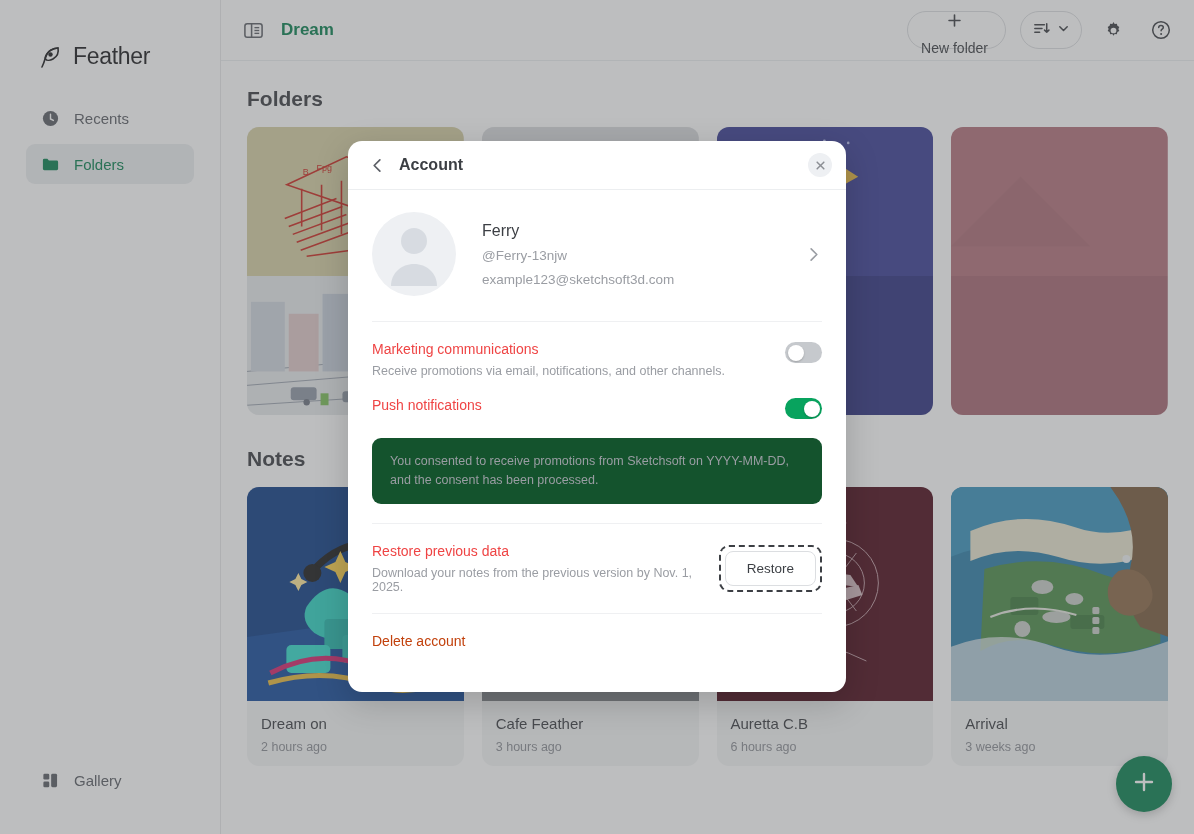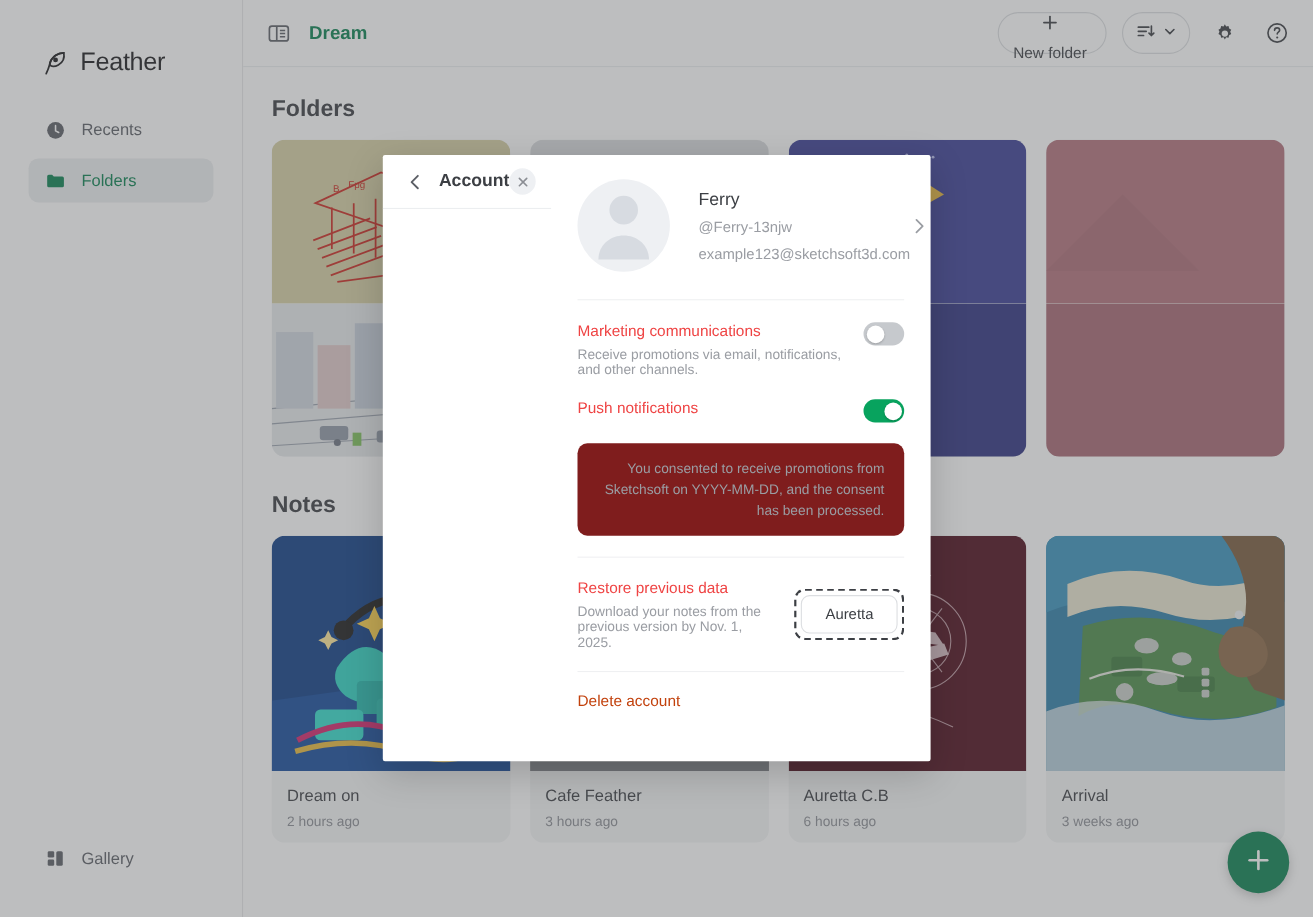--- a/index.html
+++ b/index.html
@@ -141,24 +141,24 @@
     box-shadow: 0 3px 10px rgba(0,0,0,0.22);
     cursor: pointer; z-index: 40;
   }
 
   
   .modal {
     position: absolute;
     left: 348px; top: 141px;
     width: 498px; height: 551px;
     background: #ffffff;
-    border-radius: 2px;
+    border-radius: 14px;
     box-shadow: 0 10px 34px rgba(0,0,0,0.18);
     z-index: 100;
-    display: flex; 
+    display: flex; flex-direction: column;
     overflow: hidden;
   }
   .modal-header {
     height: 49px; flex: 0 0 49px;
     display: flex; align-items: center;
     padding: 0 14px 0 16px;
     border-bottom: 1px solid #eceef0;
   }
   .back-btn {
     width: 26px; height: 26px;
@@ -207,23 +207,23 @@
 
   .switch { width: 37px; height: 21px; border-radius: 11px; position: relative; cursor: pointer; flex: 0 0 37px; margin-top: 1px;}
   .switch.off { background: #c6c9cd; }
   .switch.on  { background: #08a35e; }
   .knob { position:absolute; top:2.5px; width:16px; height:16px; border-radius:8px; background:#fff; box-shadow: 0 1px 2px rgba(0,0,0,0.2); }
   .switch.off .knob { left: 2.5px; }
   .switch.on .knob { left: 18.5px; }
 
   .consent-note {
     margin-top: 17px;
-    background: #7f1d1d; border-radius: 9px;
+    background: #14532d; border-radius: 9px;
     padding: 14px 18px;
-    text-align: right;
+    text-align: left;
     font-size: 12.5px; color:#9a9da3; line-height: 1.5;
   }
 
   .divider { height:1px; background:#eff0f2; margin-top: 19px; }
 
   .restore-row {
     display:flex; align-items:center;
     padding: 19px 0 19px 0;
   }
   .restore-btn-wrap {
@@ -640,21 +640,21 @@
     <div class="consent-note">You consented to receive promotions from Sketchsoft on YYYY-MM-DD, and the consent has been processed.</div>
 
     <div class="divider"></div>
 
     <div class="restore-row">
       <div class="setting-text">
         <div class="setting-label">Restore previous data</div>
         <div class="setting-desc">Download your notes from the previous version by Nov. 1, 2025.</div>
       </div>
       <div class="restore-btn-wrap">
-        <button class="restore-btn">Auretta</button>
+        <button class="restore-btn">Restore</button>
       </div>
     </div>
 
     <div class="divider" style="margin-top:0;"></div>
 
     <div class="danger-row">
       <span class="danger-link">Delete account</span>
     </div>
 
   </div>

